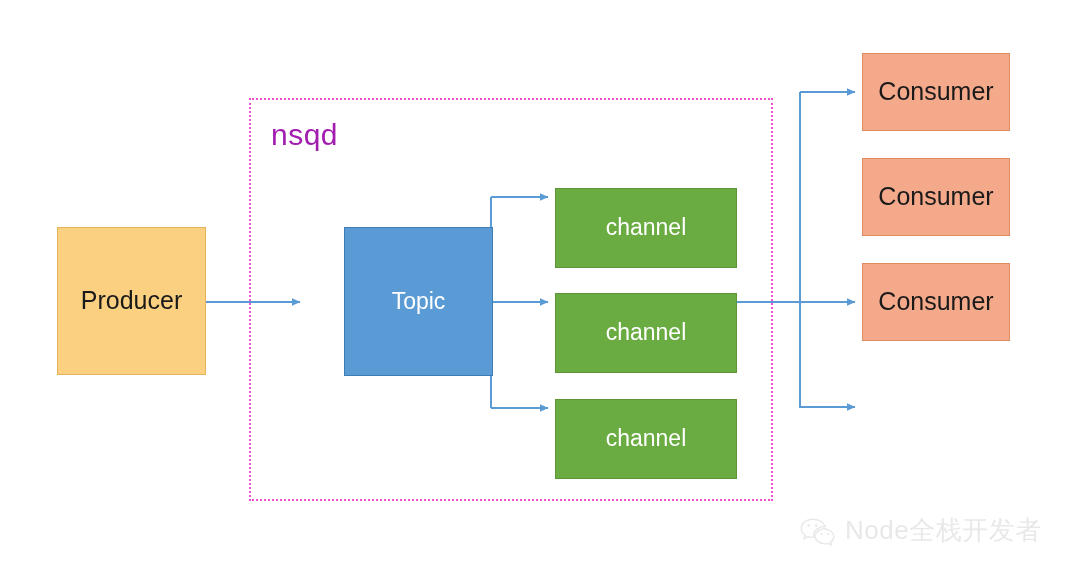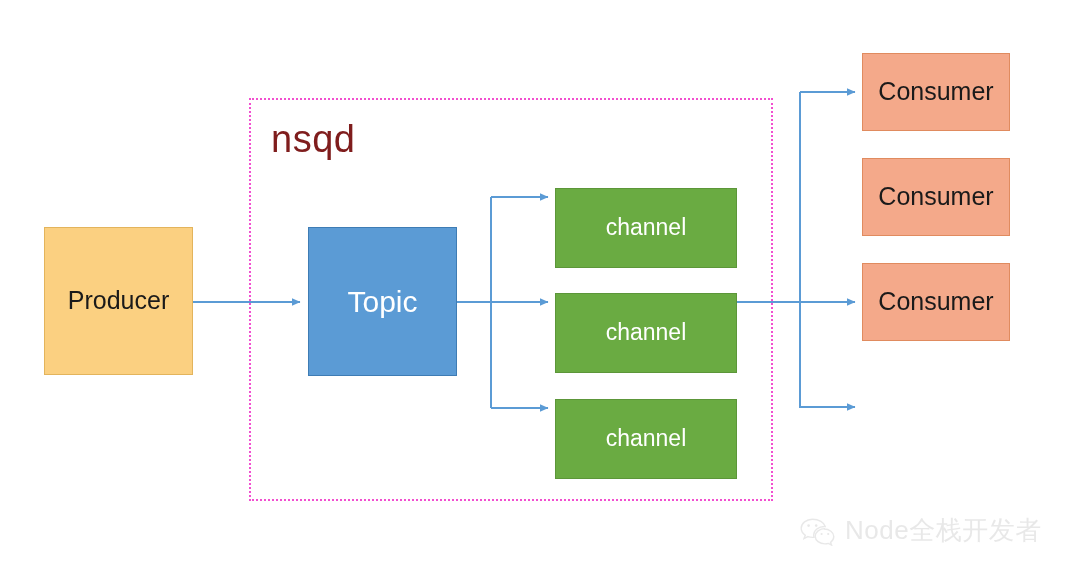--- a/index.html
+++ b/index.html
@@ -32,21 +32,22 @@
   .node-producer {
     background: #FBD081;
     border-color: #E3B45C;
     color: #1a1a1a;
     font-size: 25px;
   }
   .node-topic {
     background: #5B9BD5;
     border-color: #3E7CB4;
     color: #ffffff;
-    font-size: 30px;
+    font-size: 23px;
+    margin-left: 36px;
   }
   .node-channel {
     background: #6AAB42;
     border-color: #5C9639;
     color: #ffffff;
     font-size: 23px;
     margin-top: 31px;
   }
   .node-consumer {
     background: #F4A98A;
@@ -57,22 +58,22 @@
 
   
   .nsqd-box {
     position: absolute;
     box-sizing: border-box;
     border: 2px dotted #F24FD0;
     background: transparent;
   }
   .nsqd-label {
     position: absolute;
-    font-size: 38px;
-    color: #7f1d1d;
+    font-size: 30px;
+    color: #a21caf;
     letter-spacing: 0.5px;
     white-space: nowrap;
   }
 
   
   .wires {
     position: absolute;
     left: 0;
     top: 0;
     width: 1080px;
@@ -252,21 +253,21 @@
 
     <g stroke="#5B9BD5" stroke-width="2" fill="none">
       <path d="M 800 302 L 800 302"></path>
     </g>
     <path d="M 800 302 L 800 302" stroke="#5B9BD5" stroke-width="2" fill="none"></path>
     <path d="M 800 302 L 800 302" stroke="#5B9BD5" stroke-width="2" fill="none"></path>
     <path d="M 800 302 L 800 302" stroke="#5B9BD5" stroke-width="2" fill="none"></path>
     <path d="M 800 302 L 800 407 L 855 407" stroke="#5B9BD5" stroke-width="2" fill="none" marker-end="url(#arrowhead2)"></path>
   </svg>
 
-  <div class="node node-producer" style="left: 44px; top: 227px; width: 149px; height: 148px; background: rgb(251, 208, 129); border-color: rgb(227, 180, 92); color: rgb(26, 26, 26);">Producer</div>
+  <div class="node node-producer" style="left: 57px; top: 227px; width: 149px; height: 148px; background: rgb(251, 208, 129); border-color: rgb(227, 180, 92); color: rgb(26, 26, 26);">Producer</div>
 
   <div class="node node-topic" style="left: 308px; top: 227px; width: 149px; height: 149px; background: rgb(91, 155, 213); border-color: rgb(62, 124, 180); color: rgb(255, 255, 255);">Topic</div>
 
   <div class="node node-channel" style="left: 555px; top: 157px; width: 182px; height: 80px; background: rgb(106, 171, 66); border-color: rgb(92, 150, 57); color: rgb(255, 255, 255);">channel</div>
 
   <div class="node node-channel" style="left: 555px; top: 262px; width: 182px; height: 80px; background: rgb(106, 171, 66); border-color: rgb(92, 150, 57); color: rgb(255, 255, 255);">channel</div>
 
   <div class="node node-channel" style="left: 555px; top: 368px; width: 182px; height: 80px; background: rgb(106, 171, 66); border-color: rgb(92, 150, 57); color: rgb(255, 255, 255);">channel</div>
 
   <div class="node node-consumer" style="left: 862px; top: 53px; width: 148px; height: 78px; background: rgb(244, 169, 138); border-color: rgb(224, 139, 95); color: rgb(26, 26, 26);">Consumer</div>

